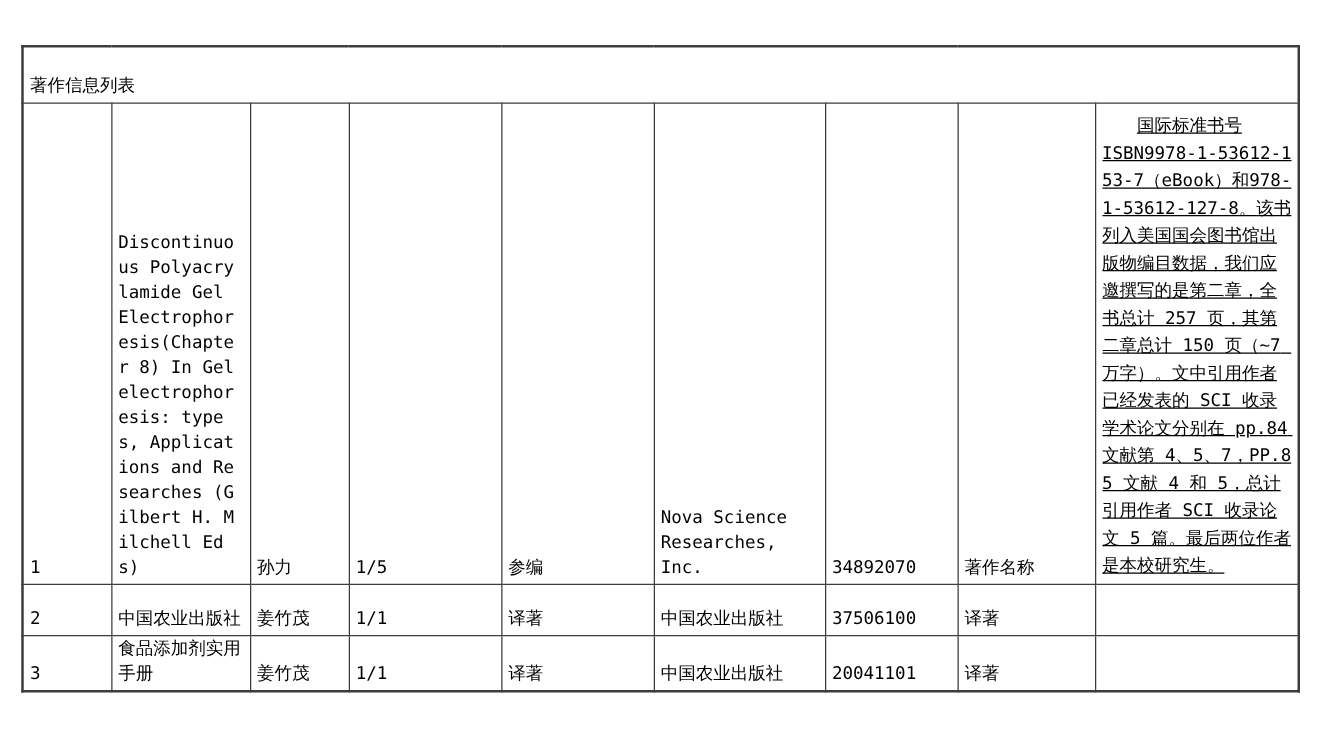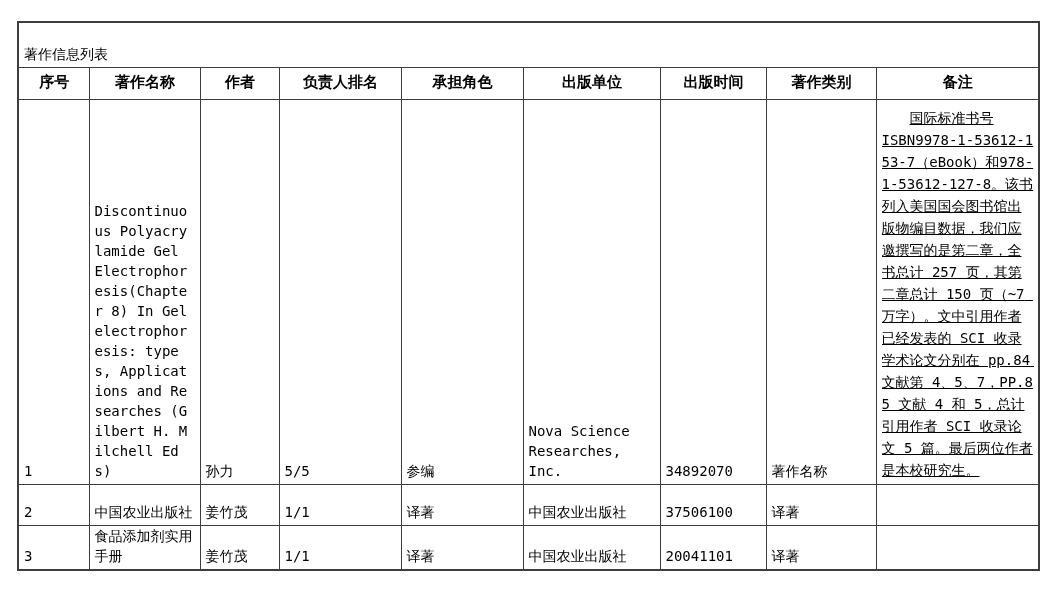--- a/index.html
+++ b/index.html
@@ -14,21 +14,21 @@
   .page {
     position: relative;
     width: 1062px;
     height: 593px;
     overflow: hidden;
     background: #ffffff;
   }
   .table-wrap {
     position: absolute;
     left: 17px;
-    top: 21px;
+    top: 36px;
   }
   table.pub-table {
     border-collapse: collapse;
     table-layout: fixed;
     width: 1021px;
     border: 2px solid #3d3d3d;
   }
   table.pub-table td, table.pub-table th {
     border: 1px solid #3d3d3d;
     padding: 0 4px 3px 5px;
@@ -97,37 +97,26 @@
         <col style="width:106px">
         <col style="width:110px">
         <col style="width:163px">
       </colgroup>
 
       <tbody>
           <tr class="r-title">
         <td class="title-cell" colspan="9">著作信息列表</td>
       </tr>
 
-      <tr class="r-head">
-        <th>序号</th>
-        <th>著作名称</th>
-        <th>作者</th>
-        <th>负责人排名</th>
-        <th>承担角色</th>
-        <th>出版单位</th>
-        <th>出版时间</th>
-        <th>著作类别</th>
-        <th>备注</th>
-      </tr>
 
       <tr class="r1">
         <td>1</td>
         <td class="cell-name">Discontinuous Polyacrylamide Gel Electrophoresis(Chapter 8) In Gel electrophoresis: types, Applications and Researches (Gilbert H. Milchell Eds)</td>
         <td>孙力</td>
-        <td>5/5</td>
+        <td>1/5</td>
         <td>参编</td>
         <td class="cell-publisher">Nova Science Researches, Inc.</td>
         <td>34892070</td>
         <td>著作名称</td>
         <td class="cell-remark-top">
           <div class="remark-content">国际标准书号
 ISBN9978-1-53612-153-7（eBook）和978-1-53612-127-8。该书列入美国国会图书馆出版物编目数据，我们应邀撰写的是第二章，全书总计 257 页，其第二章总计 150 页（~7 万字）。文中引用作者已经发表的 SCI 收录学术论文分别在 pp.84 文献第 4、5、7，PP.85 文献 4 和 5，总计引用作者 SCI 收录论文 5 篇。最后两位作者是本校研究生。</div>
         </td>
       </tr>
 

